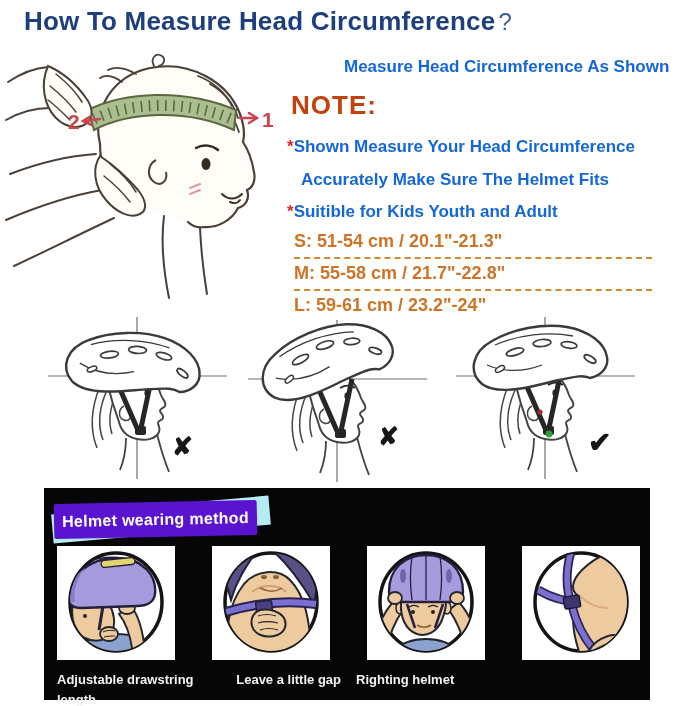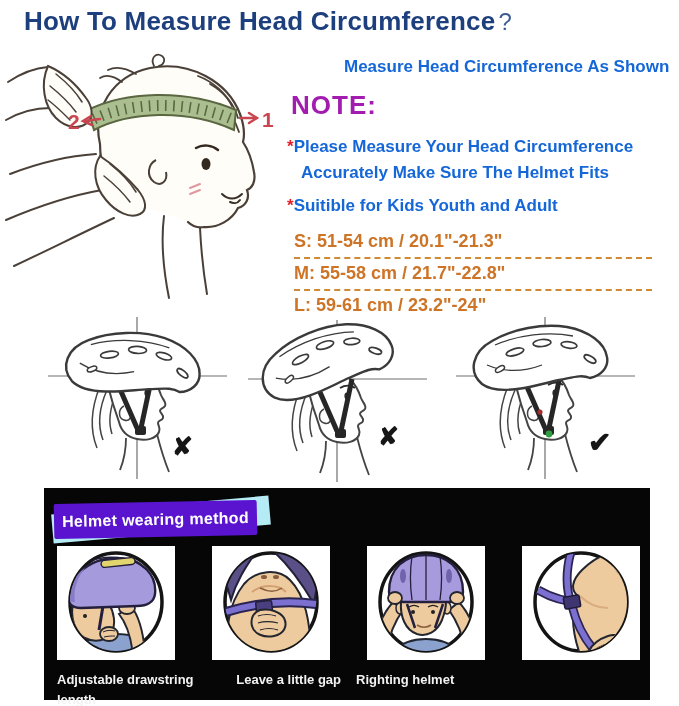--- a/index.html
+++ b/index.html
@@ -6,26 +6,26 @@
   #stage{position:relative;width:679px;height:706px;background:#ffffff;overflow:hidden;
          font-family:Liberation Sans, sans-serif;}
   .abs{position:absolute;}
 
   
   .title{left:24px;top:6px;font-size:26px;font-weight:bold;color:#1e3f7e;letter-spacing:.2px;}
   .title .qmark{font-weight:400;color:#3e5c93;font-size:24px;margin-left:3px;}
 
   
   .subtitle{left:300px;top:57px;font-size:17px;font-weight:bold;color:#1567d8;margin-left:44px;}
-  .note{left:291px;top:90px;font-size:26px;font-weight:bold;color:#a21caf;letter-spacing:1px;text-align:center;}
+  .note{left:291px;top:90px;font-size:26px;font-weight:bold;color:#c2410c;letter-spacing:1px;text-align:center;}
   .bullet{font-size:17px;font-weight:bold;color:#1567d8;}
   .bullet .ast{color:#e2202c;}
   .b1l1{left:287px;top:137px;}
-  .b1l2{left:301px;top:163px;}
-  .b2{left:287px;top:196px;}
+  .b1l2{left:301px;top:170px;}
+  .b2{left:287px;top:202px;}
   .size-row{left:294px;font-size:18px;font-weight:bold;color:#cd7427;}
   .s1{top:231px;} .s2{top:263px;} .s3{top:295px;}
   .dash{left:294px;width:358px;height:0;border-top:2px dashed #d08a33;}
   .d1{top:257px;} .d2{top:289px;}
 
   
   .fitfig{width:195px;height:172px;}
   .mark{font-weight:bold;color:#161616;}
   .xmark{font-size:25px;}
   .vmark{font-size:28px;}
@@ -114,21 +114,21 @@
     <g stroke="#c9454f" stroke-width="2.5" fill="none" stroke-linecap="round">
       <path d="M236,70 L252,70"></path>
         <path d="M245,65 L253,70 L245,75"></path>
     </g>
     <text x="258" y="79" font-size="21" font-weight="bold" fill="#c9454f">1</text>
   </svg>
 
   <div class="abs subtitle">Measure Head Circumference As Shown</div>
   <div class="abs note">NOTE:</div>
   <div class="abs bullet b1l1">
-    <span class="ast">*</span><span>Please Measure Your Head Circumference</span>
+    <span class="ast">*</span><span>Shown Measure Your Head Circumference</span>
   </div>
   <div class="abs bullet b1l2">Accurately  Make Sure The Helmet Fits</div>
   <div class="abs bullet b2">
     <span class="ast">*</span><span>Suitible for Kids Youth and Adult</span>
   </div>
   <div class="abs size-row s1">S: 51-54 cm / 20.1"-21.3"</div>
   <div class="abs dash d1"></div>
   <div class="abs size-row s2">M: 55-58 cm / 21.7"-22.8"</div>
   <div class="abs dash d2"></div>
   <div class="abs size-row s3">L: 59-61 cm / 23.2"-24"</div>

